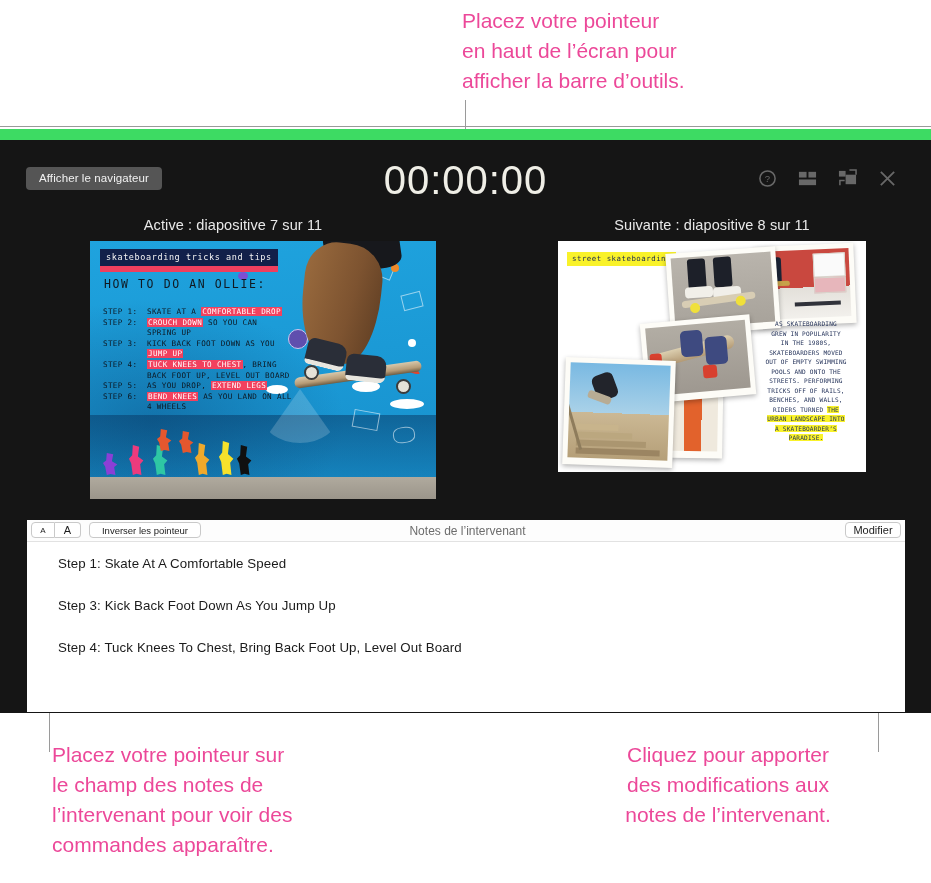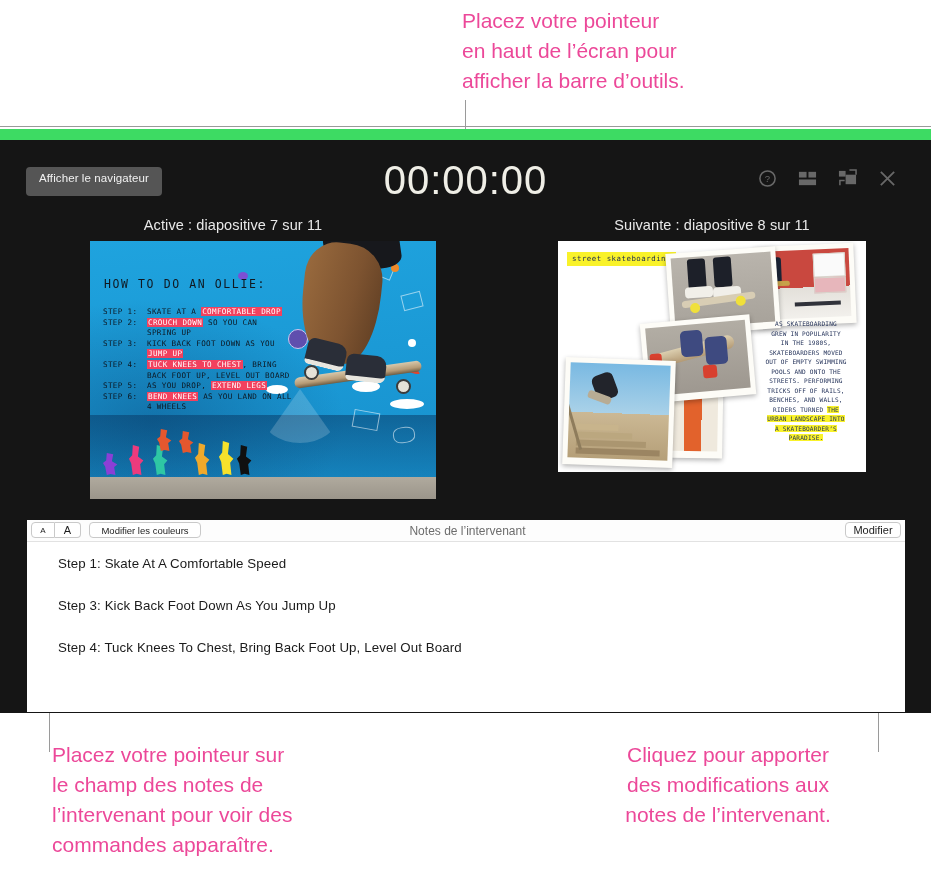--- a/index.html
+++ b/index.html
@@ -67,21 +67,21 @@
     width: 931px;
     height: 11px;
     background: #3ddb63;
   }
 
   
   #navigator-button {
     position: absolute;
     left: 26px;
     top: 38px;
-    padding: 5px 13px 12px;
+    padding: 5px 13px 6px;
     background: #555555;
     color: #f2f2f2;
     font-size: 11.5px;
     border-radius: 4px;
     letter-spacing: .1px;
     white-space: nowrap;
   }
   #timer {
     position: absolute;
     left: 0;
@@ -419,20 +419,21 @@
 
         <div class="skater-sil" style="left:12px;background:#8b3fd6;height:22px;"></div>
         <div class="skater-sil" style="left:38px;background:#ec3b7d;height:30px;"></div>
         <div class="skater-sil" style="left:62px;background:#2ec7a4;height:30px;"></div>
         <div class="skater-sil" style="left:66px;bottom:48px;background:#e4572e;height:22px;"></div>
         <div class="skater-sil" style="left:88px;bottom:46px;background:#e4572e;height:22px;"></div>
         <div class="skater-sil" style="left:104px;background:#f0a92b;height:32px;"></div>
         <div class="skater-sil" style="left:128px;background:#f6e12b;height:34px;"></div>
         <div class="skater-sil" style="left:146px;background:#101010;height:30px;"></div>
 
+        <div class="s7-title">skateboarding tricks and tips</div>
         <div class="s7-head">HOW TO DO AN OLLIE:</div>
         <div class="s7-steps">
             <div><span class="lbl">STEP 1:</span><span>SKATE AT A </span><span class="hl">COMFORTABLE DROP</span></div>
             <div><span class="lbl">STEP 2:</span><span class="hl">CROUCH DOWN</span><span> SO YOU CAN</span></div>
             <div><span class="ind"></span><span>SPRING UP</span></div>
             <div><span class="lbl">STEP 3:</span><span>KICK BACK FOOT DOWN AS YOU</span></div>
             <div><span class="ind"></span><span class="hl">JUMP UP</span></div>
             <div><span class="lbl">STEP 4:</span><span class="hl">TUCK KNEES TO CHEST</span><span>, BRING</span></div>
             <div><span class="ind"></span><span>BACK FOOT UP, LEVEL OUT BOARD</span></div>
             <div><span class="lbl">STEP 5:</span><span>AS YOU DROP, </span><span class="hl">EXTEND LEGS</span></div>
@@ -524,21 +525,21 @@
           </div>
       </div>
     </div>
   </div>
 </div>
 
 <div id="notes-panel">
   <div id="notes-toolbar">
     <div class="pill" id="btn-font-small">A</div>
     <div class="pill" id="btn-font-large">A</div>
-    <div class="pill" id="btn-invert">Modifier les couleurs</div>
+    <div class="pill" id="btn-invert">Inverser les pointeur</div>
     <div id="notes-header-label">Notes de l’intervenant</div>
     <div class="pill" id="btn-edit">Modifier</div>
   </div>
   <div id="notes-body">
       <div class="note-line">Step 1: Skate At A Comfortable Speed</div>
       <div class="note-line">Step 3: Kick Back Foot Down As You Jump Up</div>
       <div class="note-line">Step 4: Tuck Knees To Chest, Bring Back Foot Up, Level Out Board</div>
     </div>
 </div>
 

